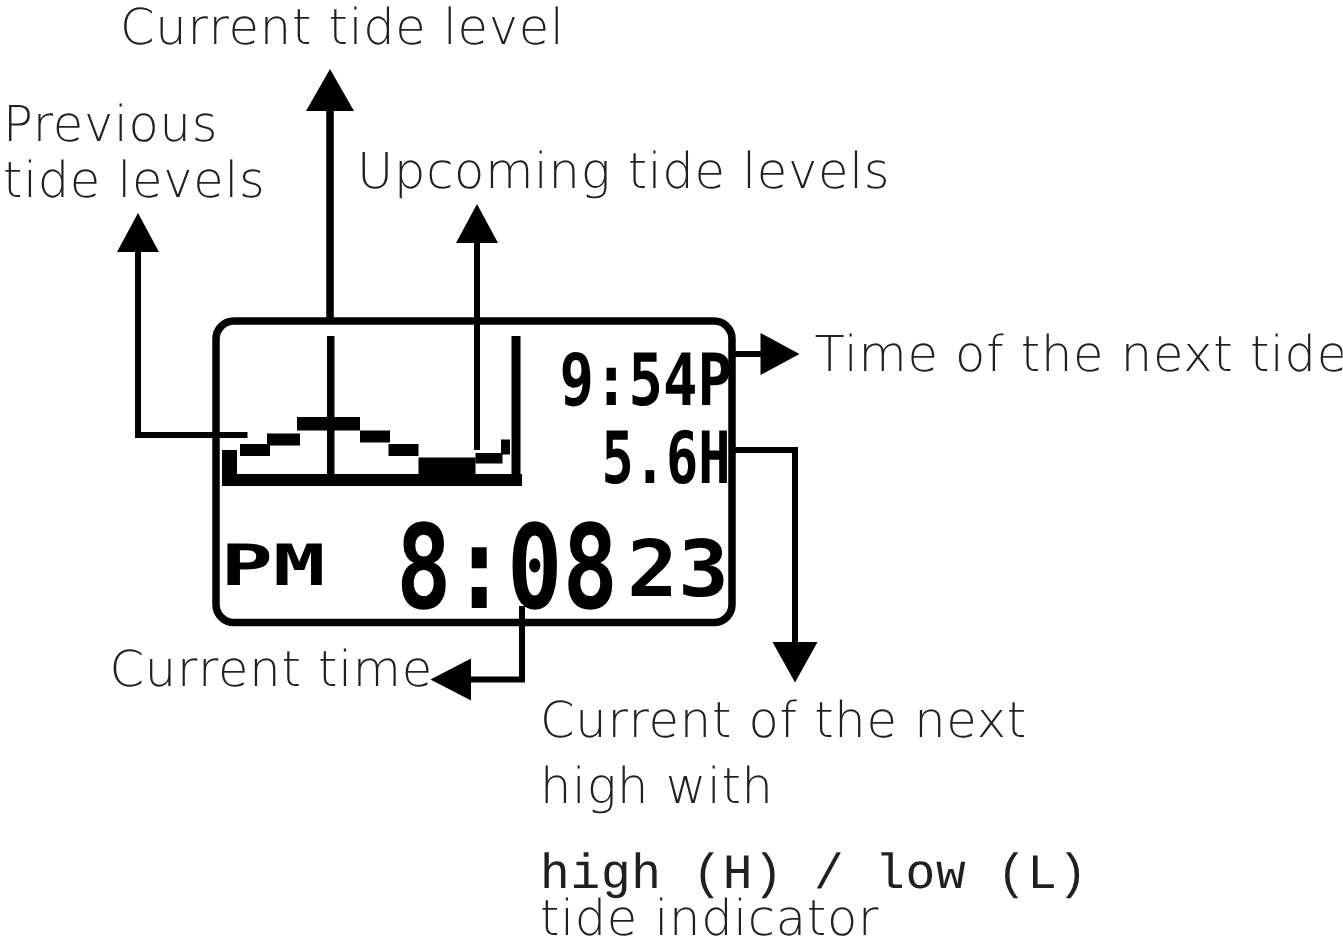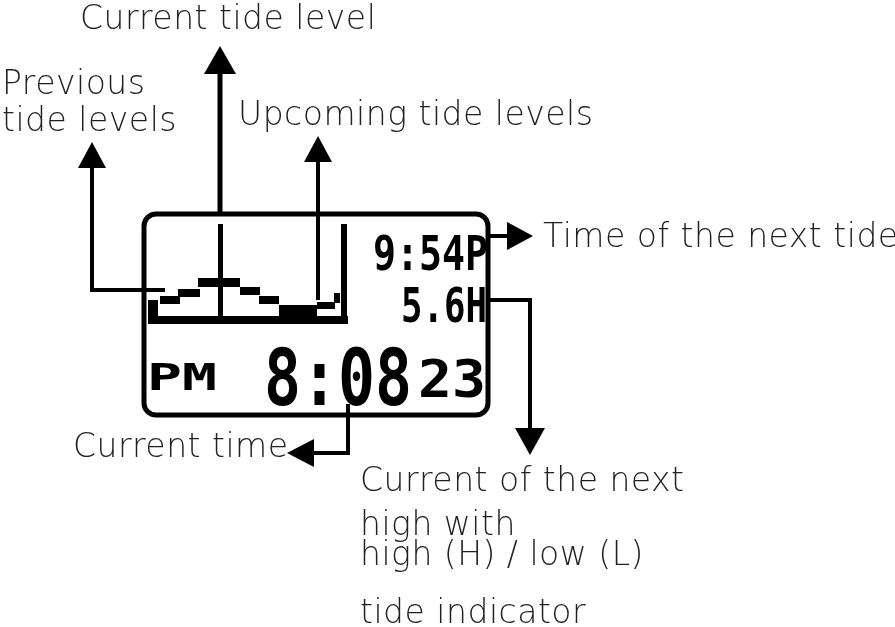--- a/index.html
+++ b/index.html
@@ -14,21 +14,21 @@
 <body>
 
 <div class="label" style="left:80px; top:-4px;">Current tide level</div>
 <div class="label" style="left:2px; top:61px;">Previous</div>
 <div class="label" style="left:2px; top:98px;">tide levels</div>
 <div class="label" style="left:238px; top:92px;">Upcoming tide levels</div>
 <div class="label" style="left:543px; top:214px;">Time of the next tide</div>
 <div class="label" style="left:53px; top:424px;margin-left:20px;">Current time</div>
 <div class="label" style="left:360px; top:458px;">Current of the next</div>
 <div class="label" style="left:360px; top:502px;">high with</div>
-<div class="label" style="left:360px; top:532px;">high (H) / low (L)</div>
+<div class="label" style="left:360px; top:562px;font-family:Liberation Mono, monospace;">high (H) / low (L)</div>
 <div class="label" style="left:360px; top:590px;">tide indicator</div>
 
 <svg class="diagram" width="895" height="627" viewBox="0 0 895 627">
 
   <rect x="144" y="214" width="344" height="201" rx="12" ry="12" fill="none" stroke="#000" stroke-width="5"></rect>
 
   <g fill="#000">
 
     <rect x="148" y="316" width="200" height="8"></rect>
 

